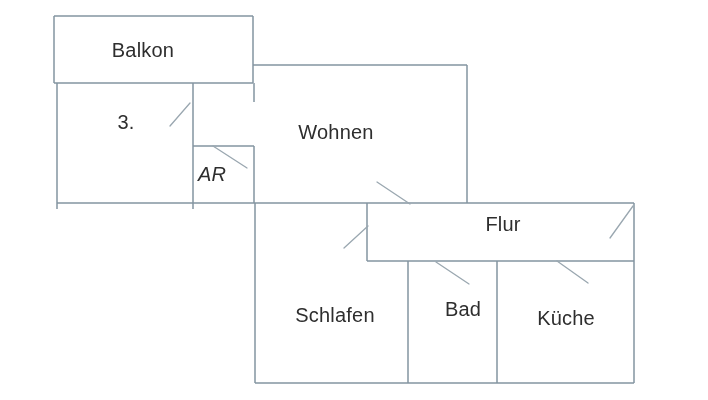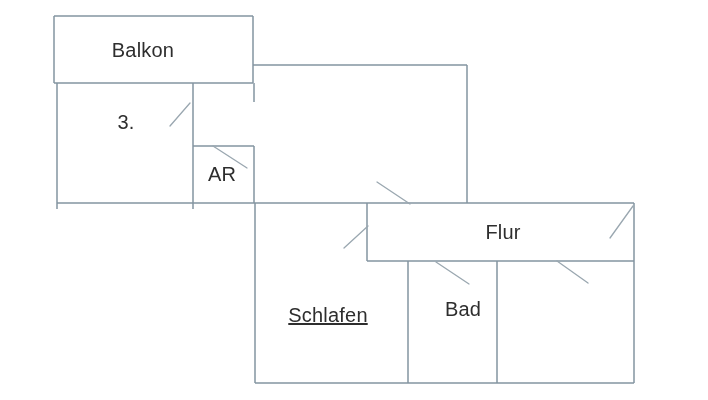--- a/index.html
+++ b/index.html
@@ -88,23 +88,25 @@
     <line class="door" x1="557" y1="261" x2="588" y2="283"></line>
     <line class="door" x1="610" y1="238" x2="633" y2="206"></line>
   </svg>
 
   <div class="room-label" style="left:143px;top:50px;">Balkon</div>
 
   <div class="room-label" style="left:126px;top:122px;">
     <div>3.</div>
   </div>
 
+  <div class="room-label" style="left:336px;top:132px;">Wohnen</div>
 
-  <div class="room-label" style="left:222px;top:174px;">AR</div>
+  <div class="room-label" style="left:212px;top:174px;font-style:italic;">AR</div>
 
-  <div class="room-label" style="left:503px;top:232px;">Flur</div>
+  <div class="room-label" style="left:503px;top:224px;">Flur</div>
 
-  <div class="room-label" style="left:328px;top:315px;text-decoration:underline;">Schlafen</div>
+  <div class="room-label" style="left:335px;top:315px;">Schlafen</div>
 
   <div class="room-label" style="left:463px;top:309px;">Bad</div>
 
+  <div class="room-label" style="left:566px;top:318px;">Küche</div>
 
 </div>
 
 </body></html>

